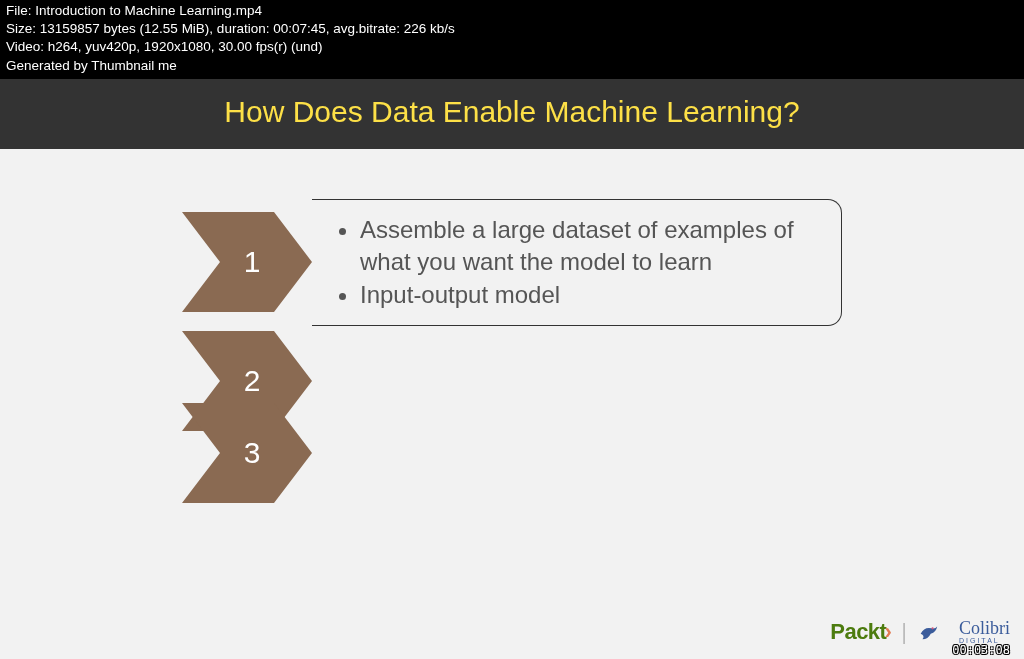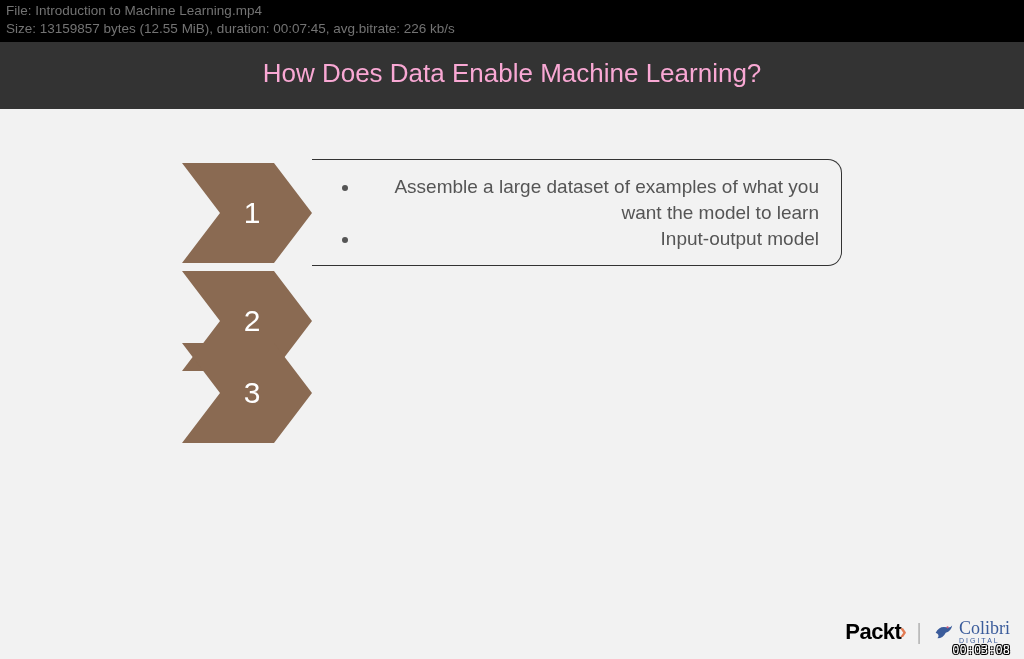--- a/index.html
+++ b/index.html
@@ -6,32 +6,32 @@
   body {
     width: 1024px;
     height: 659px;
     background: #f2f2f2;
     font-family: "Segoe UI", Arial, sans-serif;
     overflow: hidden;
     position: relative;
   }
   .meta-bar {
     background: #000;
-    color: #737373;
+    color: #ffffff;
     font-family: "Segoe UI", "Trebuchet MS", sans-serif;
     font-size: 13.5px;
     line-height: 1.35;
     padding: 2px 6px 4px 6px;
   }
   .title-band {
     background: #333333;
-    color: #f9a8d4;
+    color: #fde047;
     text-align: center;
     padding: 16px 0 20px 0;
-    font-size: 26px;
+    font-size: 30px;
     font-weight: 300;
     font-family: "Segoe UI Light", "Segoe UI", sans-serif;
   }
   .slide-area {
     padding: 50px 0 0 0;
   }
   .step-row {
     width: 660px;
     margin: 0 auto 38px auto;
     display: flex;
@@ -74,81 +74,82 @@
     display: flex;
     flex-direction: column;
     justify-content: center;
   }
   .step-text ul {
     list-style: disc;
     padding-left: 26px;
   }
   .step-text li {
     color: #555;
-    font-size: 19px;
+    font-size: 24px;
     line-height: 1.35;
     font-family: "Segoe UI", sans-serif;
-    text-align: right;
   }
   .timestamp {
     position: absolute;
     right: 14px;
     bottom: 2px;
     color: #fff;
     font-family: "Consolas", monospace;
     font-size: 12px;
     text-shadow: 1px 1px 0 #000, -1px -1px 0 #000, 1px -1px 0 #000, -1px 1px 0 #000;
   }
   .brand-bar {
     position: absolute;
     right: 14px;
     bottom: 14px;
     display: flex;
     align-items: center;
     gap: 10px;
     color: #aaa;
   }
   .packt {
-    color: #000000;
+    color: #4d7c0f;
     font-family: "Segoe UI", sans-serif;
     font-size: 22px;
     font-weight: 600;
     letter-spacing: -0.5px;
   }
   .packt-chevron {
     color: #e27b53;
     font-weight: 700;
     margin-left: -2px;
   }
   .brand-sep {
     color: #bbb;
     font-size: 22px;
   }
   .colibri {
     display: flex;
-    align-items: flex-start;
-    gap: 5px;
+    align-items: center;
+    gap: 20px;
   }
   .colibri-text {
     font-family: "Brush Script MT", cursive;
     font-size: 18px;
     color: #3b5c9b;
     line-height: 0.9;
   }
   .colibri-bird {
     width: 22px;
     height: 22px;
   }
 </style>
 </head>
 <body>
 
 <div class="meta-bar">
   <div>File: Introduction to Machine Learning.mp4</div>
   <div>Size: 13159857 bytes (12.55 MiB), duration: 00:07:45, avg.bitrate: 226 kb/s</div>
+  <div>Video: h264, yuv420p, 1920x1080, 30.00 fps(r) (und)</div>
+  <div>Generated by Thumbnail me</div>
 </div>
 
 <div class="title-band">
   <span>How Does Data Enable Machine Learning?</span>
 </div>
 
 <div class="slide-area">
 
   <div class="step-row">
     <div class="arrow-wrap">

